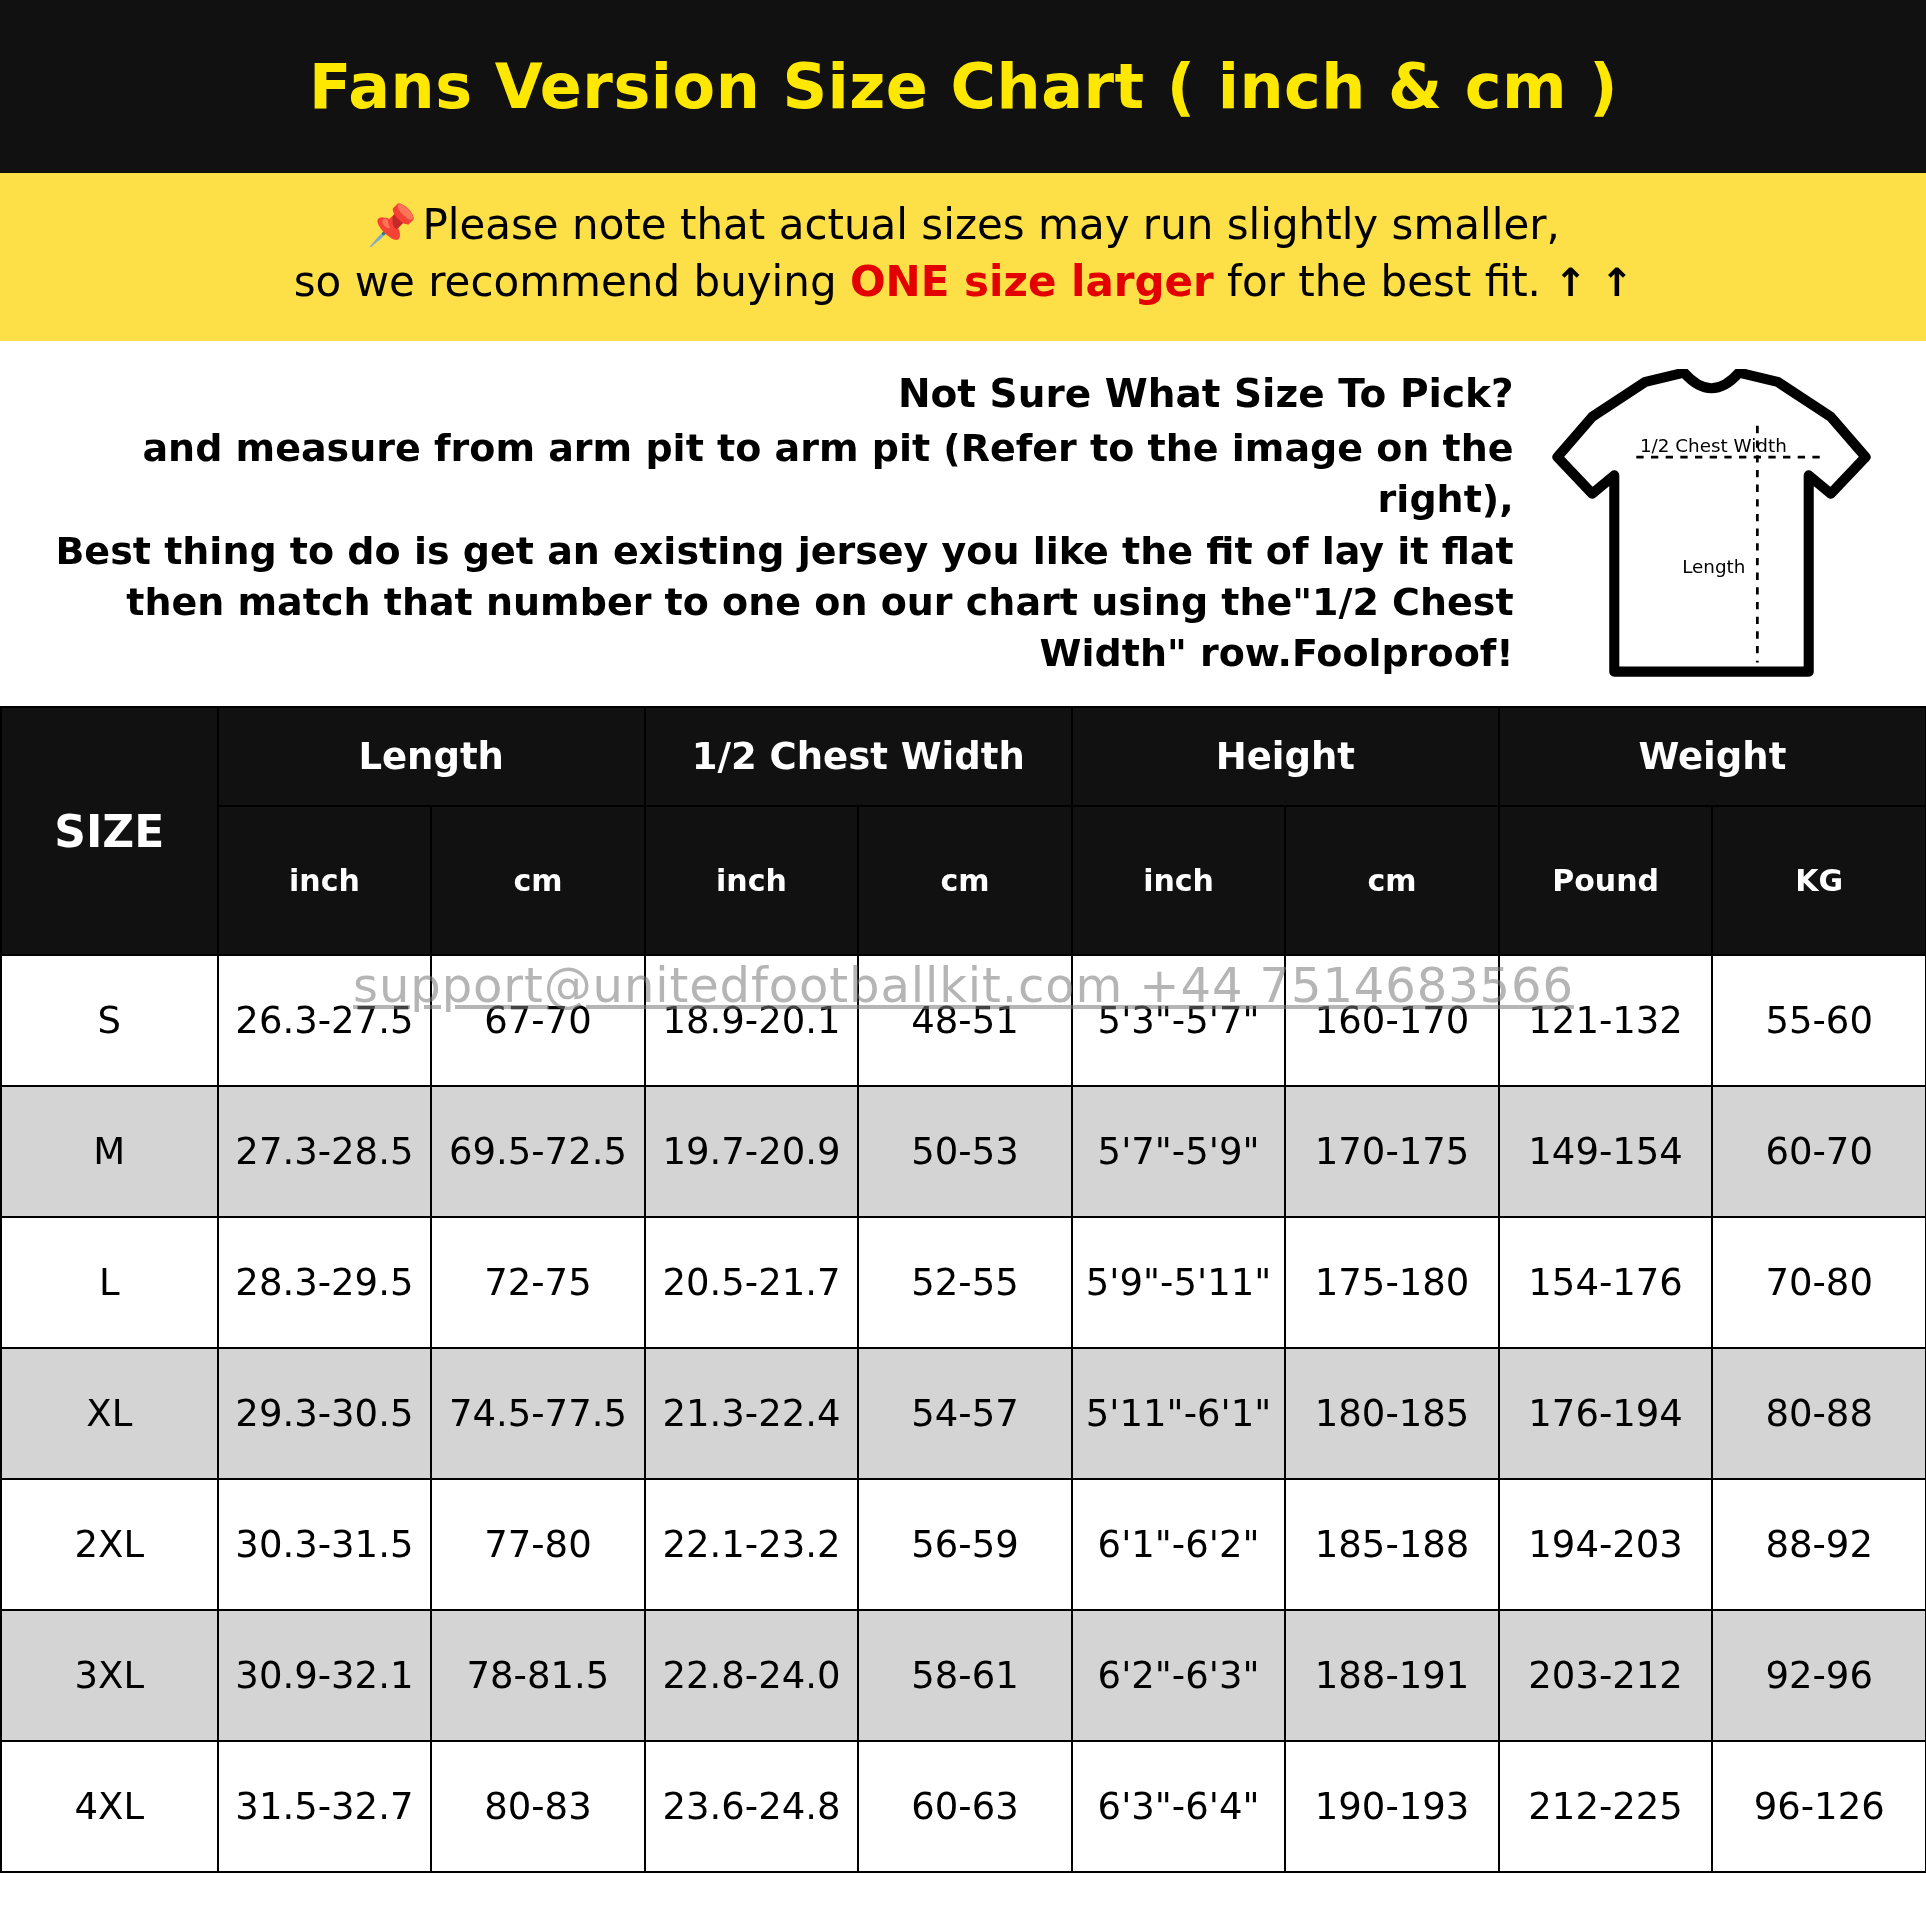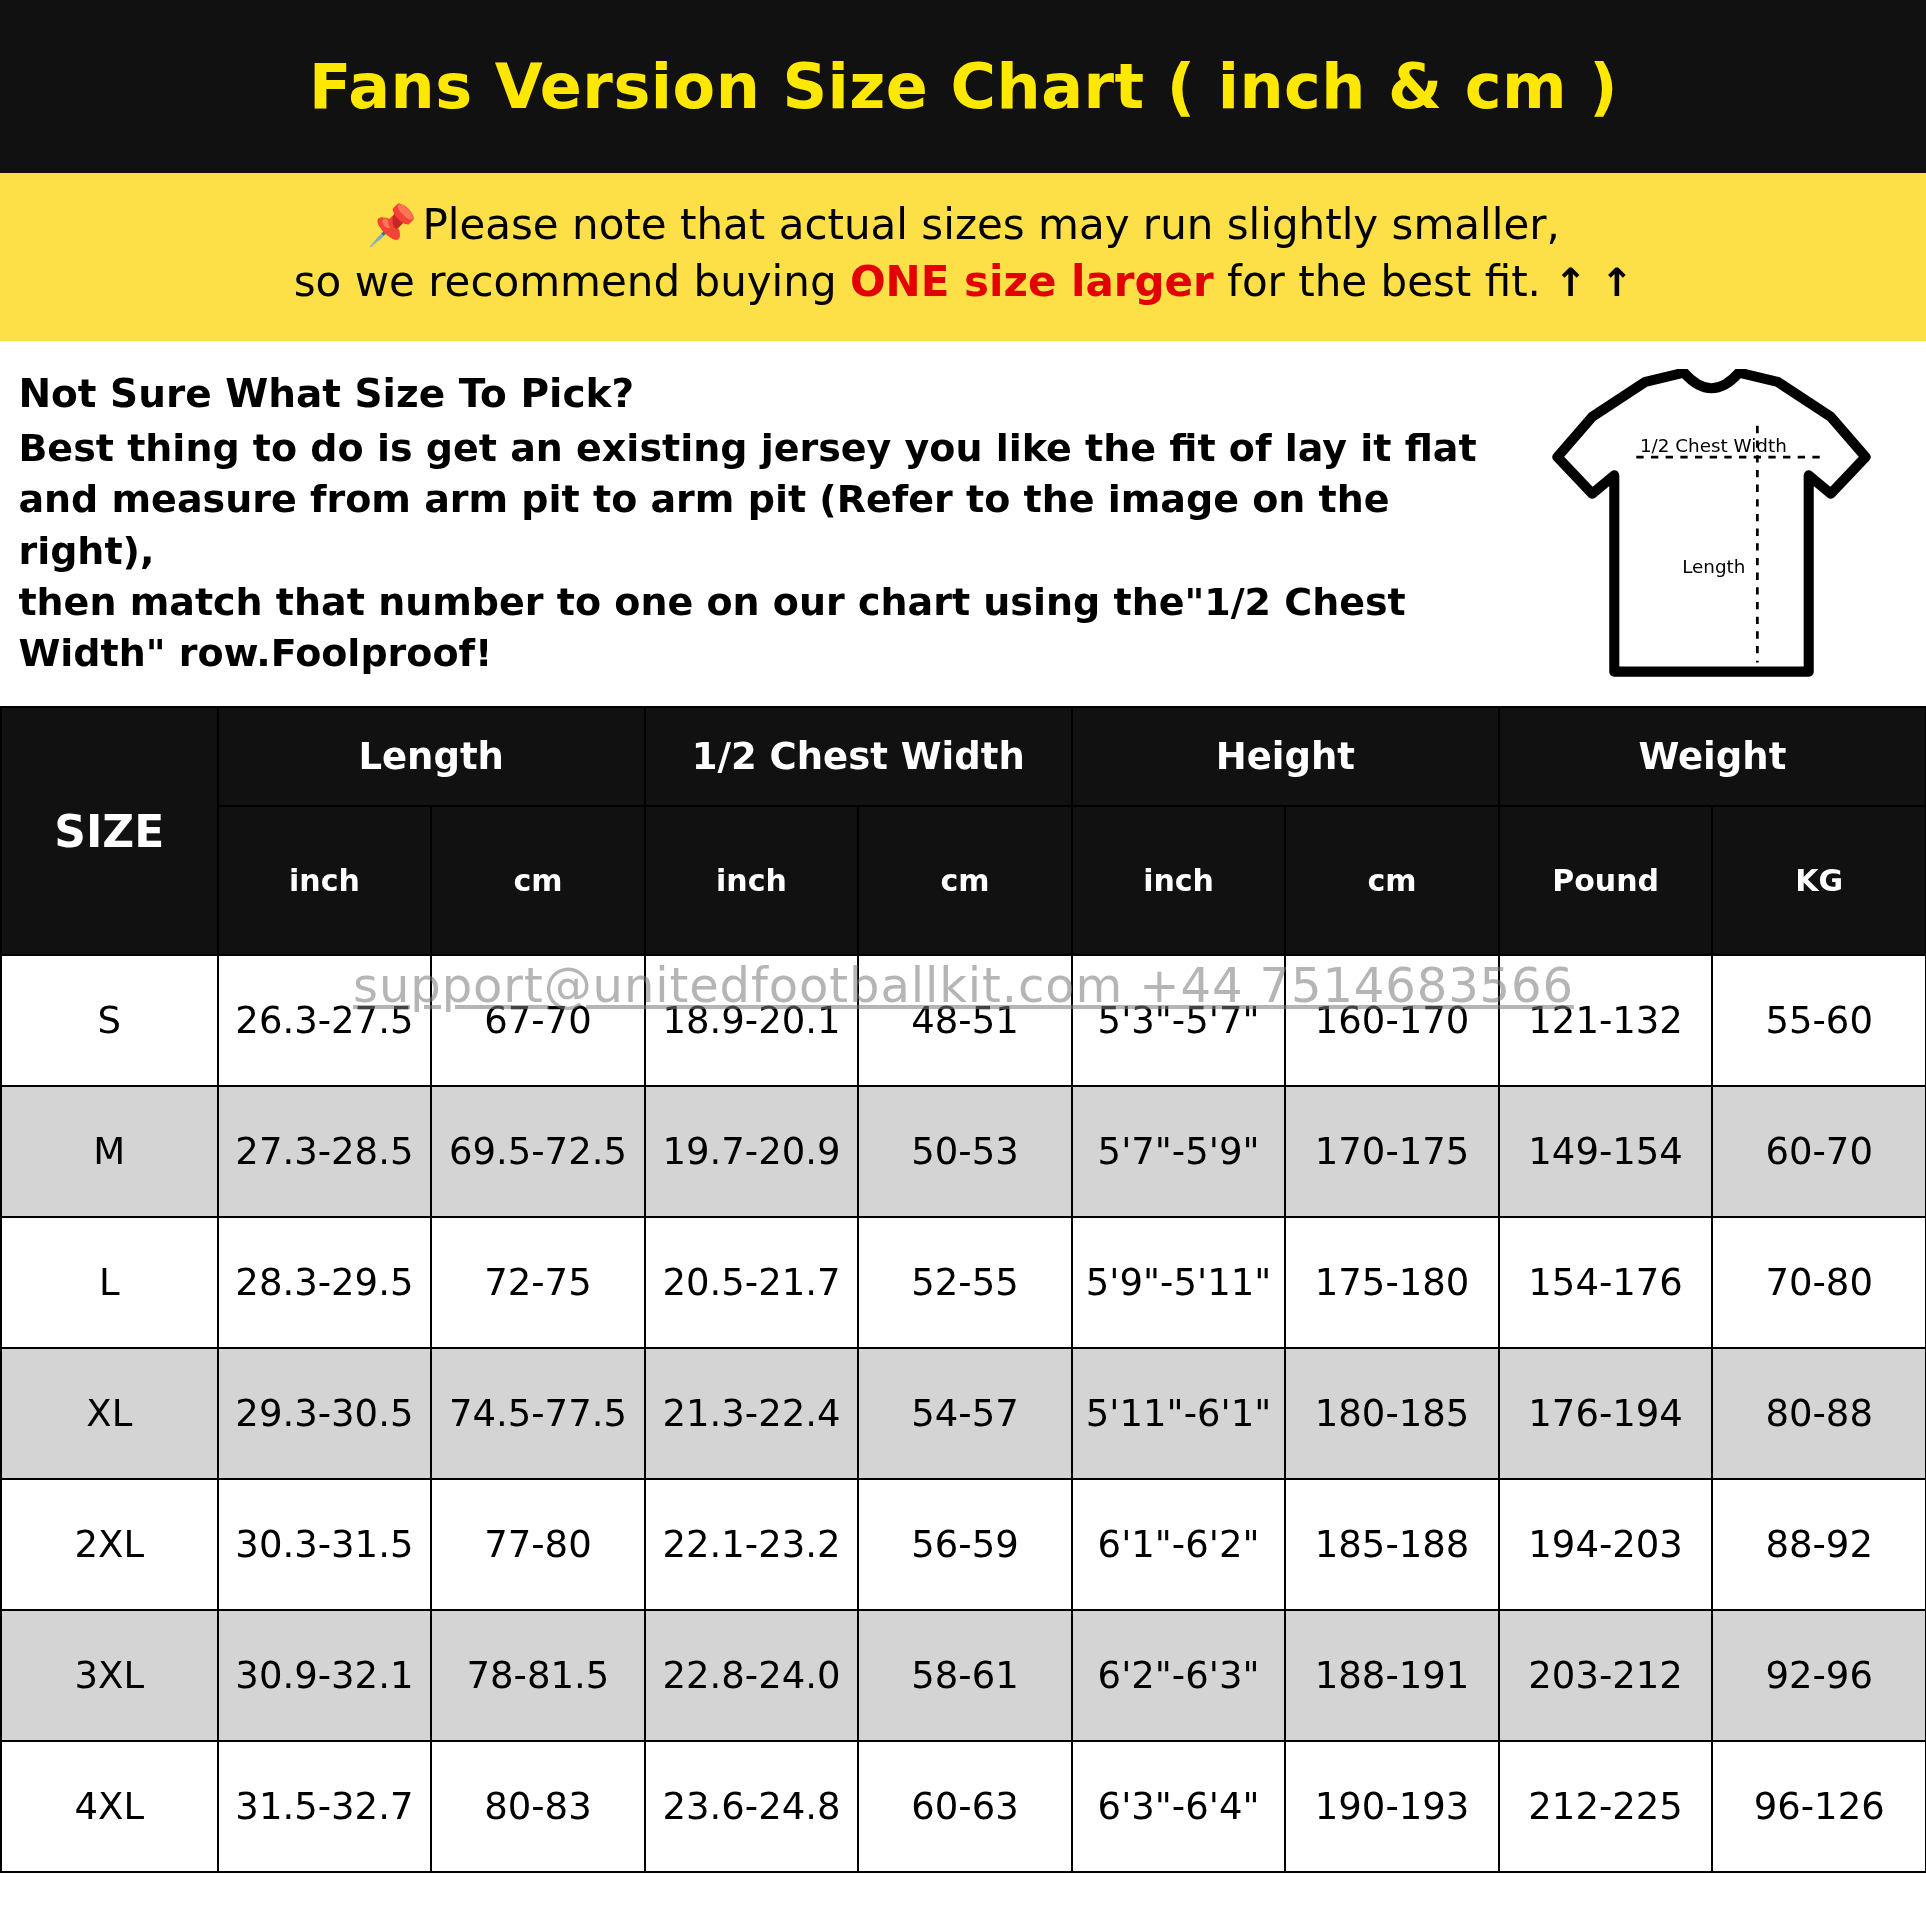--- a/index.html
+++ b/index.html
@@ -68,21 +68,21 @@
   
   .help-section {
     background: #ffffff;
     display: flex;
     align-items: flex-start;
     padding: 22px 18.4px 16.5px 18.4px;
     min-height: 358px;
   }
   .help-text {
     flex: 1 1 auto;
-    text-align: left;
+    text-align: right;
     padding-top: 7.3px;
   }
   .help-title {
     font-size: 39px;
     font-weight: bold;
     font-family: "DejaVu Sans", sans-serif;
     margin-bottom: 7.3px;
   }
   .help-body {
     font-size: 38px;
@@ -178,22 +178,22 @@
       <span class="pin-icon">📌</span><span>Please note that actual sizes may run slightly smaller,</span>
     </div>
     <div class="note-line">
       <span>so we recommend buying </span><span class="red-strong">ONE size larger</span><span> for the best fit. </span><span class="arrow-up">↑ ↑</span>
     </div>
   </div>
 
   <div class="help-section">
     <div class="help-text">
       <div class="help-title">Not Sure What Size To Pick?</div>
+      <div class="help-body">and measure from arm pit to arm pit (Refer to the image on the right),</div>
       <div class="help-body">Best thing to do is get an existing jersey you like the fit of lay it flat</div>
-      <div class="help-body">and measure from arm pit to arm pit (Refer to the image on the right),</div>
       <div class="help-body">then match that number to one on our chart using the"1/2 Chest</div>
       <div class="help-body">Width" row.Foolproof!</div>
     </div>
     <div class="help-img">
       <svg width="367" height="321" viewBox="0 0 400 350">
         <path d="M128 14 L170 4 Q200 38 230 4 L272 14 L330 52 L368 96 L330 136 L306 116 L306 330 L94 330 L94 116 L70 136 L32 96 L70 52 Z" fill="#ffffff" stroke="#000000" stroke-width="11" stroke-linejoin="round"></path>
 
         <line x1="118" y1="96" x2="318" y2="96" stroke="#000" stroke-width="3" stroke-dasharray="8,8"></line>
 
         <line x1="250" y1="62" x2="250" y2="320" stroke="#000" stroke-width="3" stroke-dasharray="8,8"></line>

